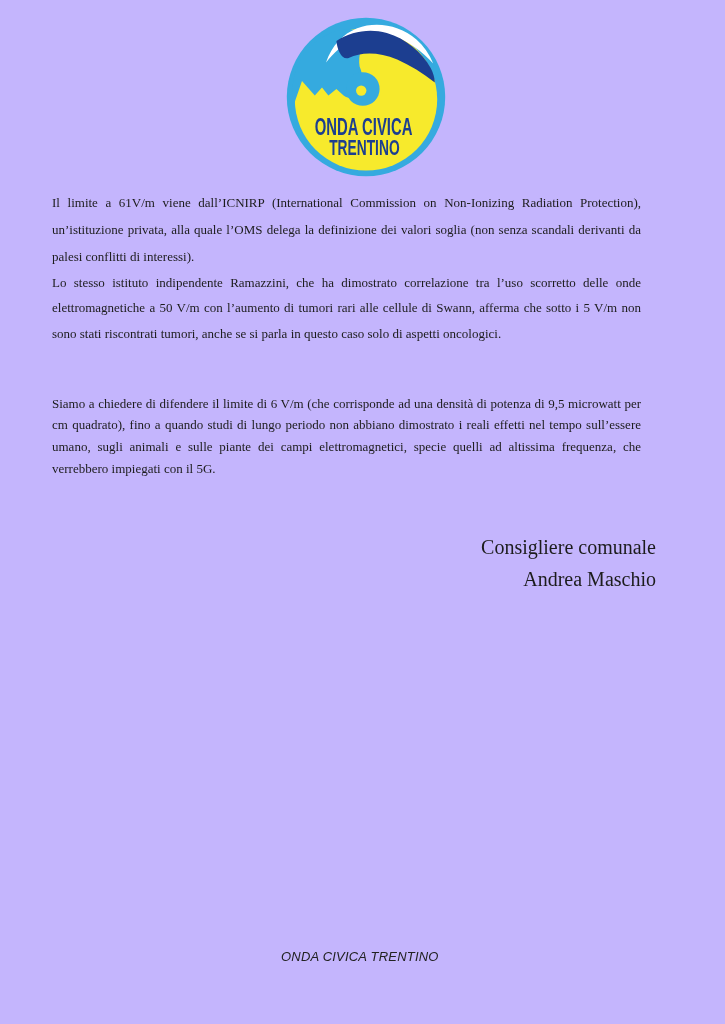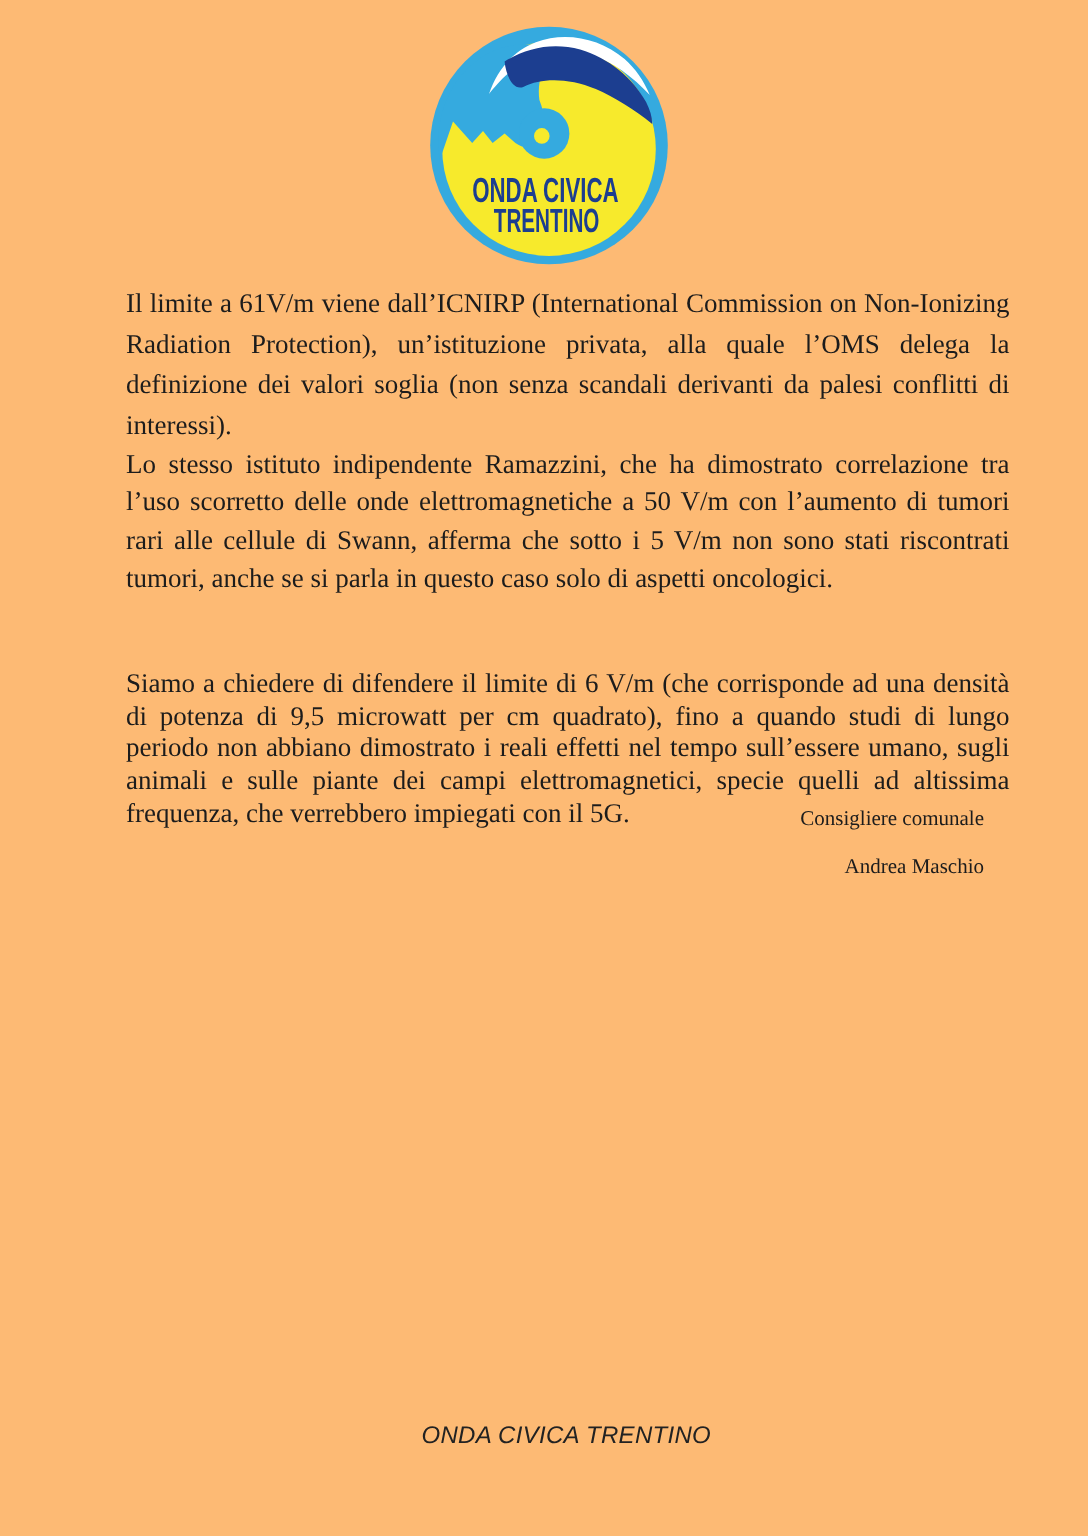--- a/index.html
+++ b/index.html
@@ -1,65 +1,65 @@
 <!DOCTYPE html>
 <html><head>
 <meta charset="utf-8">
 <style>
   html,body{margin:0;padding:0;background:#ffffff;}
   .page{
     position:relative;
     width:725px;height:1024px;
-    background:#fdba74;
+    background:#c4b5fd;
     overflow:hidden;
     font-family:"Liberation Serif", serif;
     color:#1c1c1c;
   }
   
   .logo{
     position:absolute;
     left:285px;top:17px;
     width:162px;height:160px;
   }
   .logo svg{display:block;width:100%;height:100%;}
   .logo-text{
     font-family:"Liberation Sans", sans-serif;
     font-weight:bold;
     letter-spacing:0px;
   }
   
   .content{
     position:absolute;
-    left:84px;
+    left:52px;
     width:589px;
     top:189px;
-    font-size:18px;
+    font-size:13px;
     text-align:justify;
   }
   .content p{margin:0;padding:0;}
   p.lh-a{line-height:27px;}
   p.lh-b{line-height:25.3px;}
   p.lh-c{line-height:21.6px;margin-top:47px;}
   
   .signature{
     position:absolute;
     right:69px;
     top:531px;
     text-align:right;
-    font-size:14px;
+    font-size:20px;
     line-height:32px;
   }
   
   .footer{
     position:absolute;
     left:281px;
     top:949px;
     font-family:"Liberation Sans", sans-serif;
     font-style:italic;
-    font-size:16px;
+    font-size:13px;
     letter-spacing:0.2px;
     color:#222222;
   }
 </style>
 </head>
 <body>
 
 <div class="page">
 
   <div class="logo">

